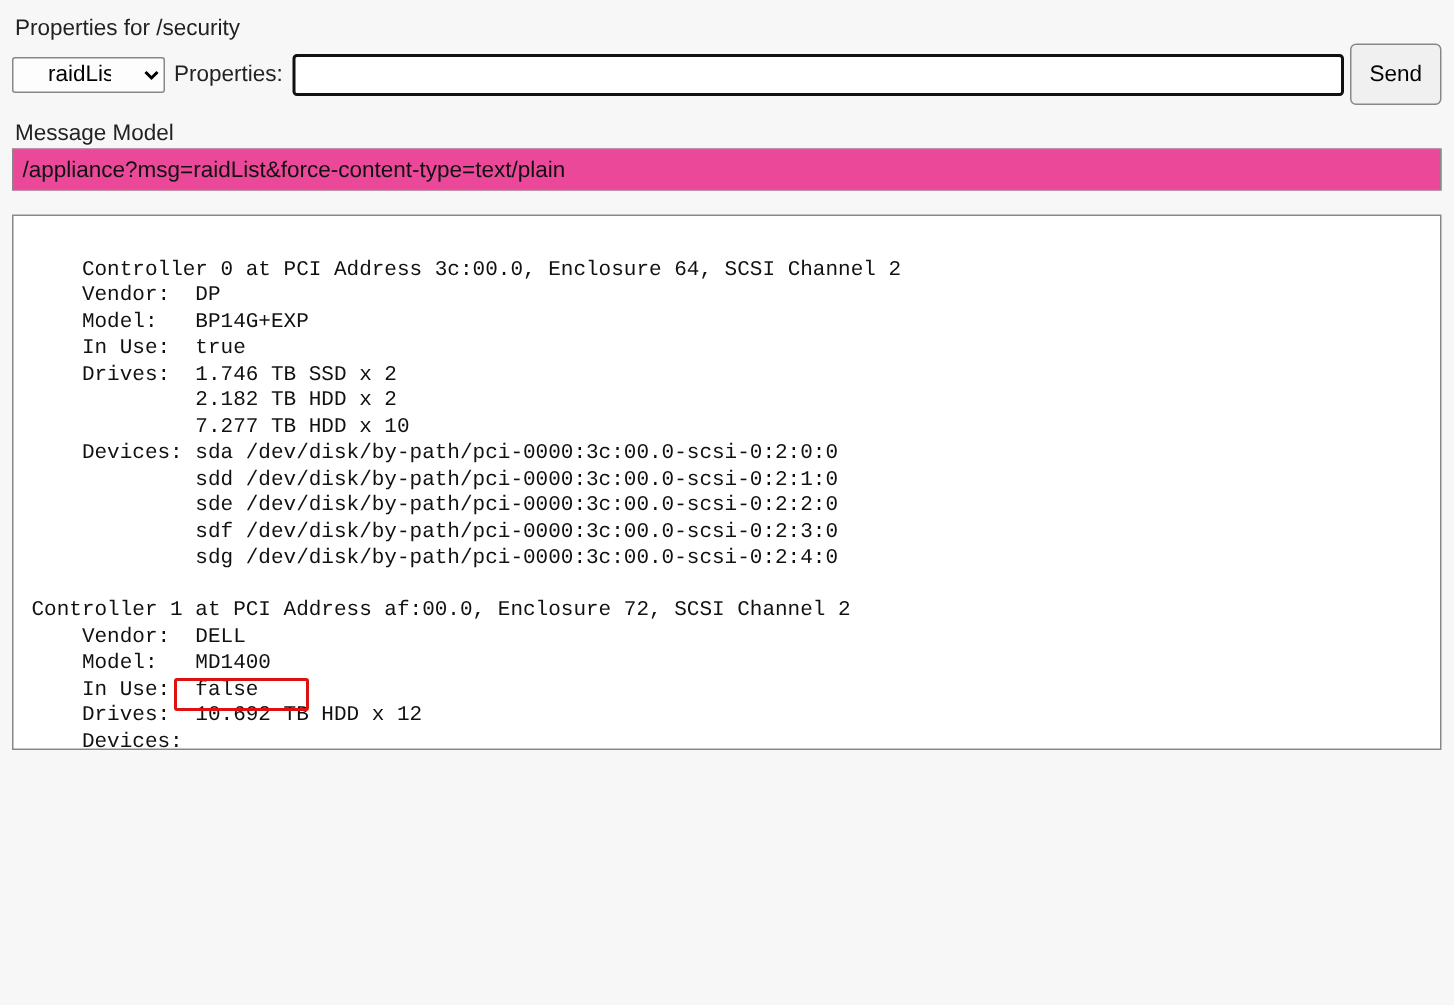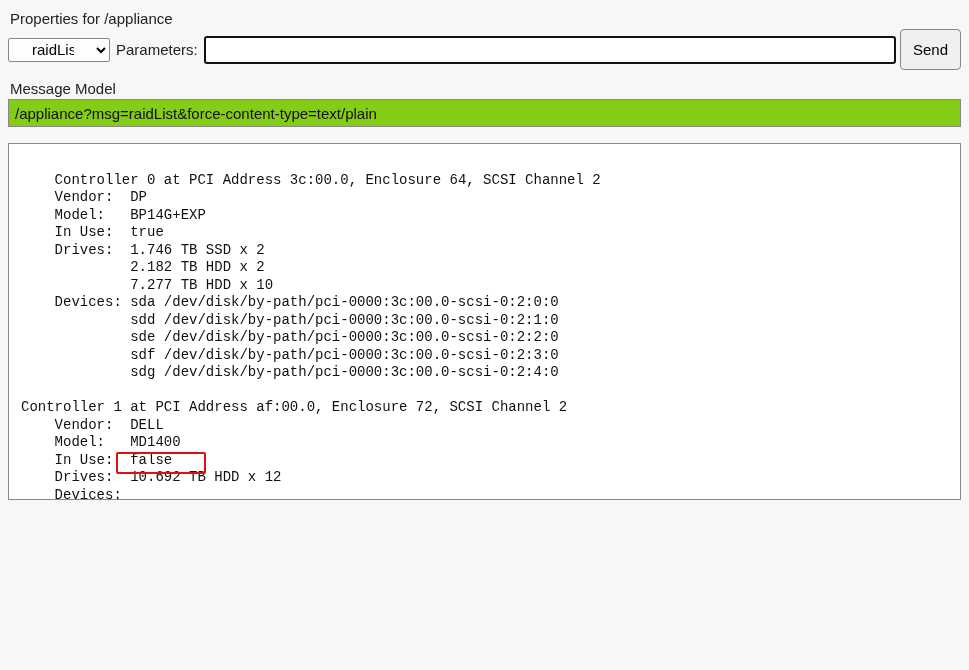--- a/index.html
+++ b/index.html
@@ -69,21 +69,21 @@
     line-height: 1.25;
     white-space: pre;
     color: #111;
     overflow: hidden;
     margin-bottom: 16px;
   }
   .url-box {
     width: 100%;
     height: 28px;
     border: 1px solid #888;
-    background: #84cc16;
+    background: #ec4899;
     box-sizing: border-box;
     padding: 4px 6px;
     font-size: 15px;
     color: #111;
     margin-bottom: 16px;
   }
   .output-label {
     font-size: 15px;
     margin: 0 0 4px 2px;
   }
@@ -107,27 +107,27 @@
     border: 2px solid #d11;
     border-radius: 2px;
     pointer-events: none;
   }
 </style>
 </head>
 <body>
 
 <div class="page">
 
-  <div class="label">Properties for /appliance</div>
+  <div class="label">Properties for /security</div>
 
   <div class="row1">
     <select class="select">
       <option>raidList</option>
     </select>
-    <span class="label" style="margin:0 2px 0 2px;">Parameters:</span>
+    <span class="label" style="margin:0 2px 0 2px;">Properties:</span>
     <input type="text" class="params-input" value="" style="">
     <button class="send-btn">Send</button>
   </div>
 
   <div class="label">Message Model</div>
 
   <input type="text" class="url-box" value="/appliance?msg=raidList&amp;force-content-type=text/plain" style="">
 
   <div class="output-box">
     <span>Controller 0 at PCI Address 3c:00.0, Enclosure 64, SCSI Channel 2

